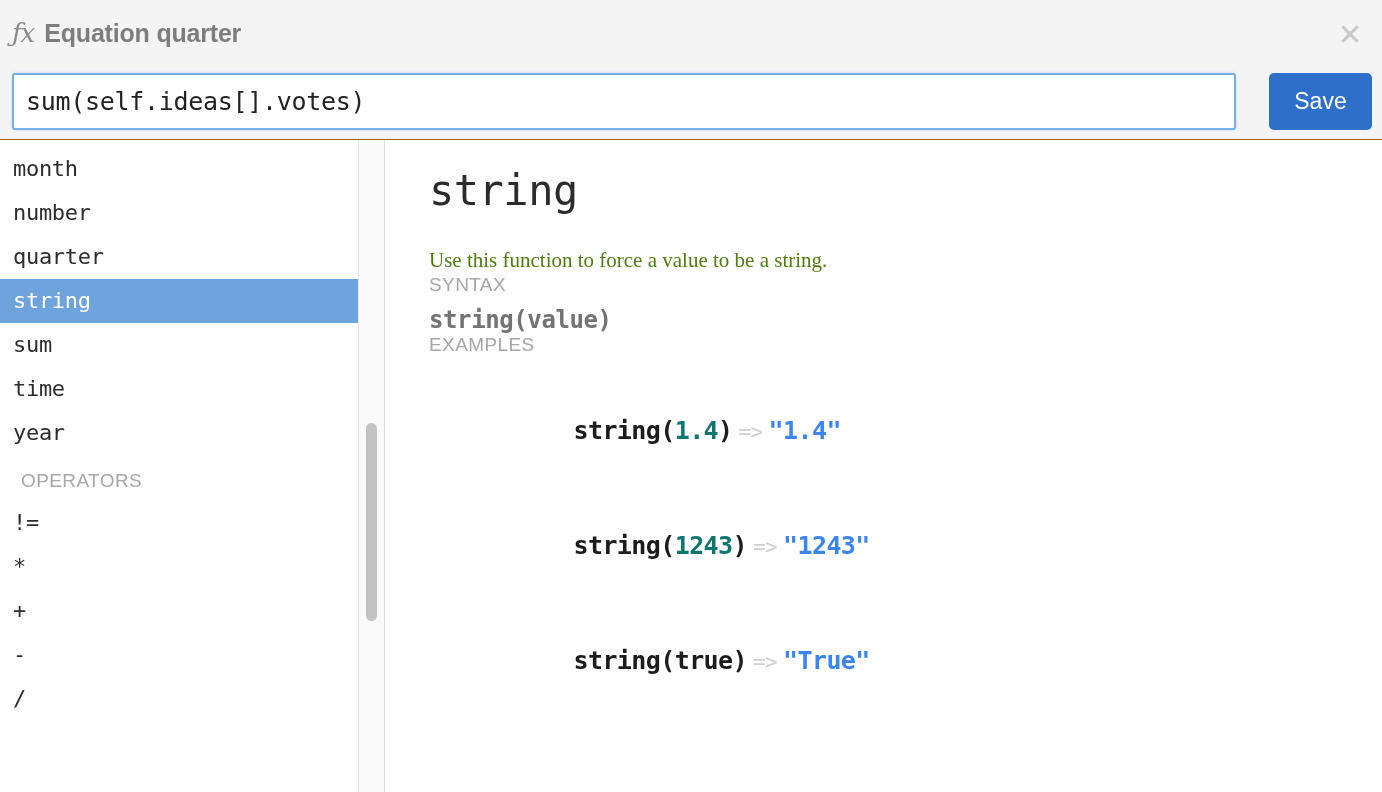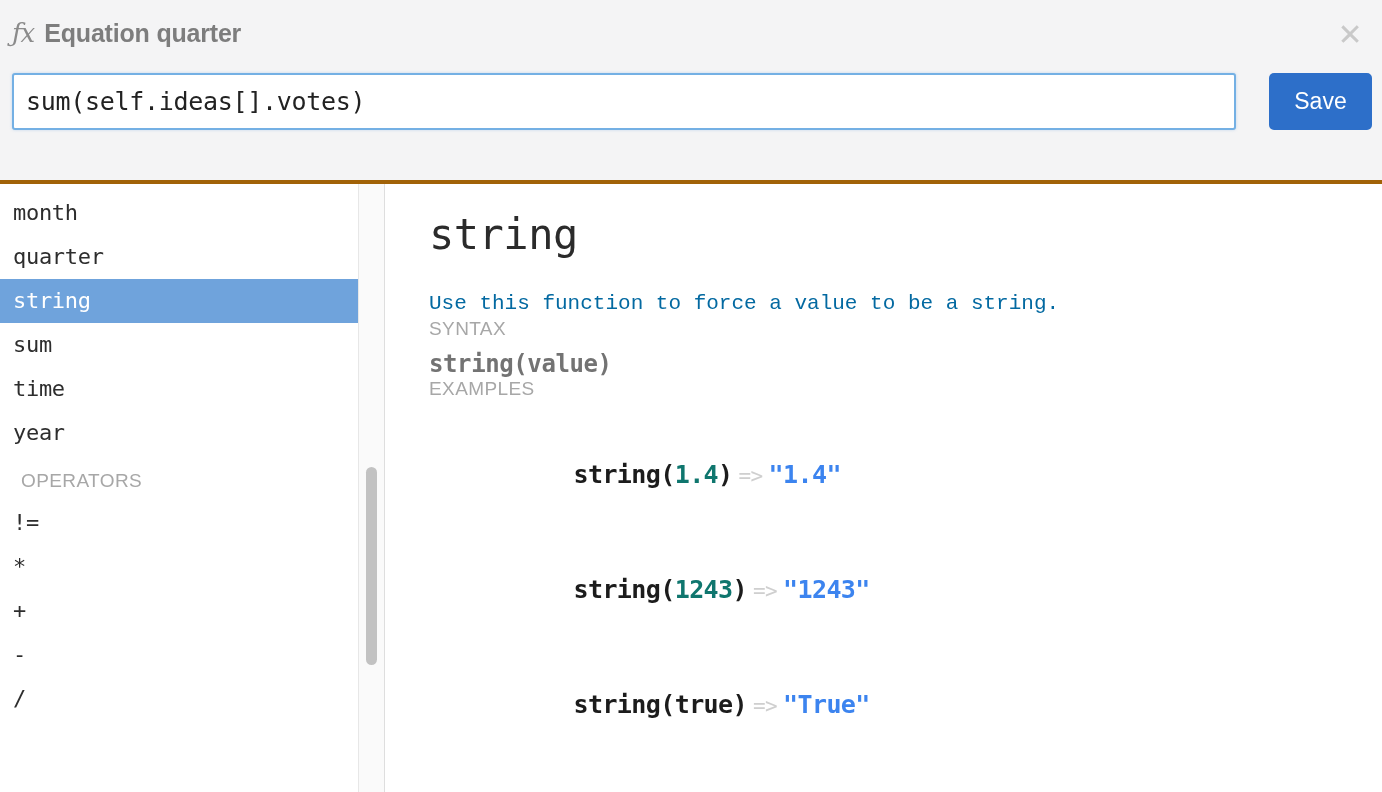--- a/index.html
+++ b/index.html
@@ -20,24 +20,24 @@
     height: 792px;
     box-sizing: border-box;
     display: flex;
     flex-direction: column;
     background: #ffffff;
   }
 
   
   .header {
     position: relative;
-    height: 184px;
+    height: 140px;
     box-sizing: border-box;
     background: #f4f4f5;
-    border-bottom: 4px solid #a16207;
+    border-bottom: 1px solid #a16207;
     flex: none;
   }
   .title-row {
     display: flex;
     align-items: center;
     height: 66px;
     padding-left: 12px;
   }
   .fx-icon {
     font-family: "DejaVu Serif", serif;
@@ -179,23 +179,23 @@
   .detail-title {
     font-family: "DejaVu Sans Mono", monospace;
     font-size: 42px;
     color: #2b2b2b;
     letter-spacing: -0.5px;
     margin: 0 0 0 0;
     line-height: 58px;
     font-weight: normal;
   }
   .detail-desc {
-    font-family: Liberation Mono, monospace;
+    font-family: Liberation Serif, serif;
     font-size: 21px;
-    color: #0369a1;
+    color: #4d7c0f;
     margin-top: 26px;
     line-height: 28px;
   }
   .section-label {
     font-family: "Liberation Sans", sans-serif;
     font-size: 19px;
     color: #a7a7a7;
     letter-spacing: 0.4px;
   }
   .syntax-line {
@@ -243,20 +243,21 @@
       <input class="formula-input" type="text" value="sum(self.ideas[].votes)" style="">
       <button class="save-btn">Save</button>
     </div>
   </div>
 
   <div class="body">
 
     <div class="sidebar">
       <div>
         <div class="list-item">month</div>
+        <div class="list-item">number</div>
         <div class="list-item">quarter</div>
         <div class="list-item selected">string</div>
         <div class="list-item">sum</div>
         <div class="list-item">time</div>
         <div class="list-item">year</div>
       </div>
       <div class="group-label">OPERATORS</div>
       <div>
         <div class="list-item">!=</div>
         <div class="list-item">*</div>

